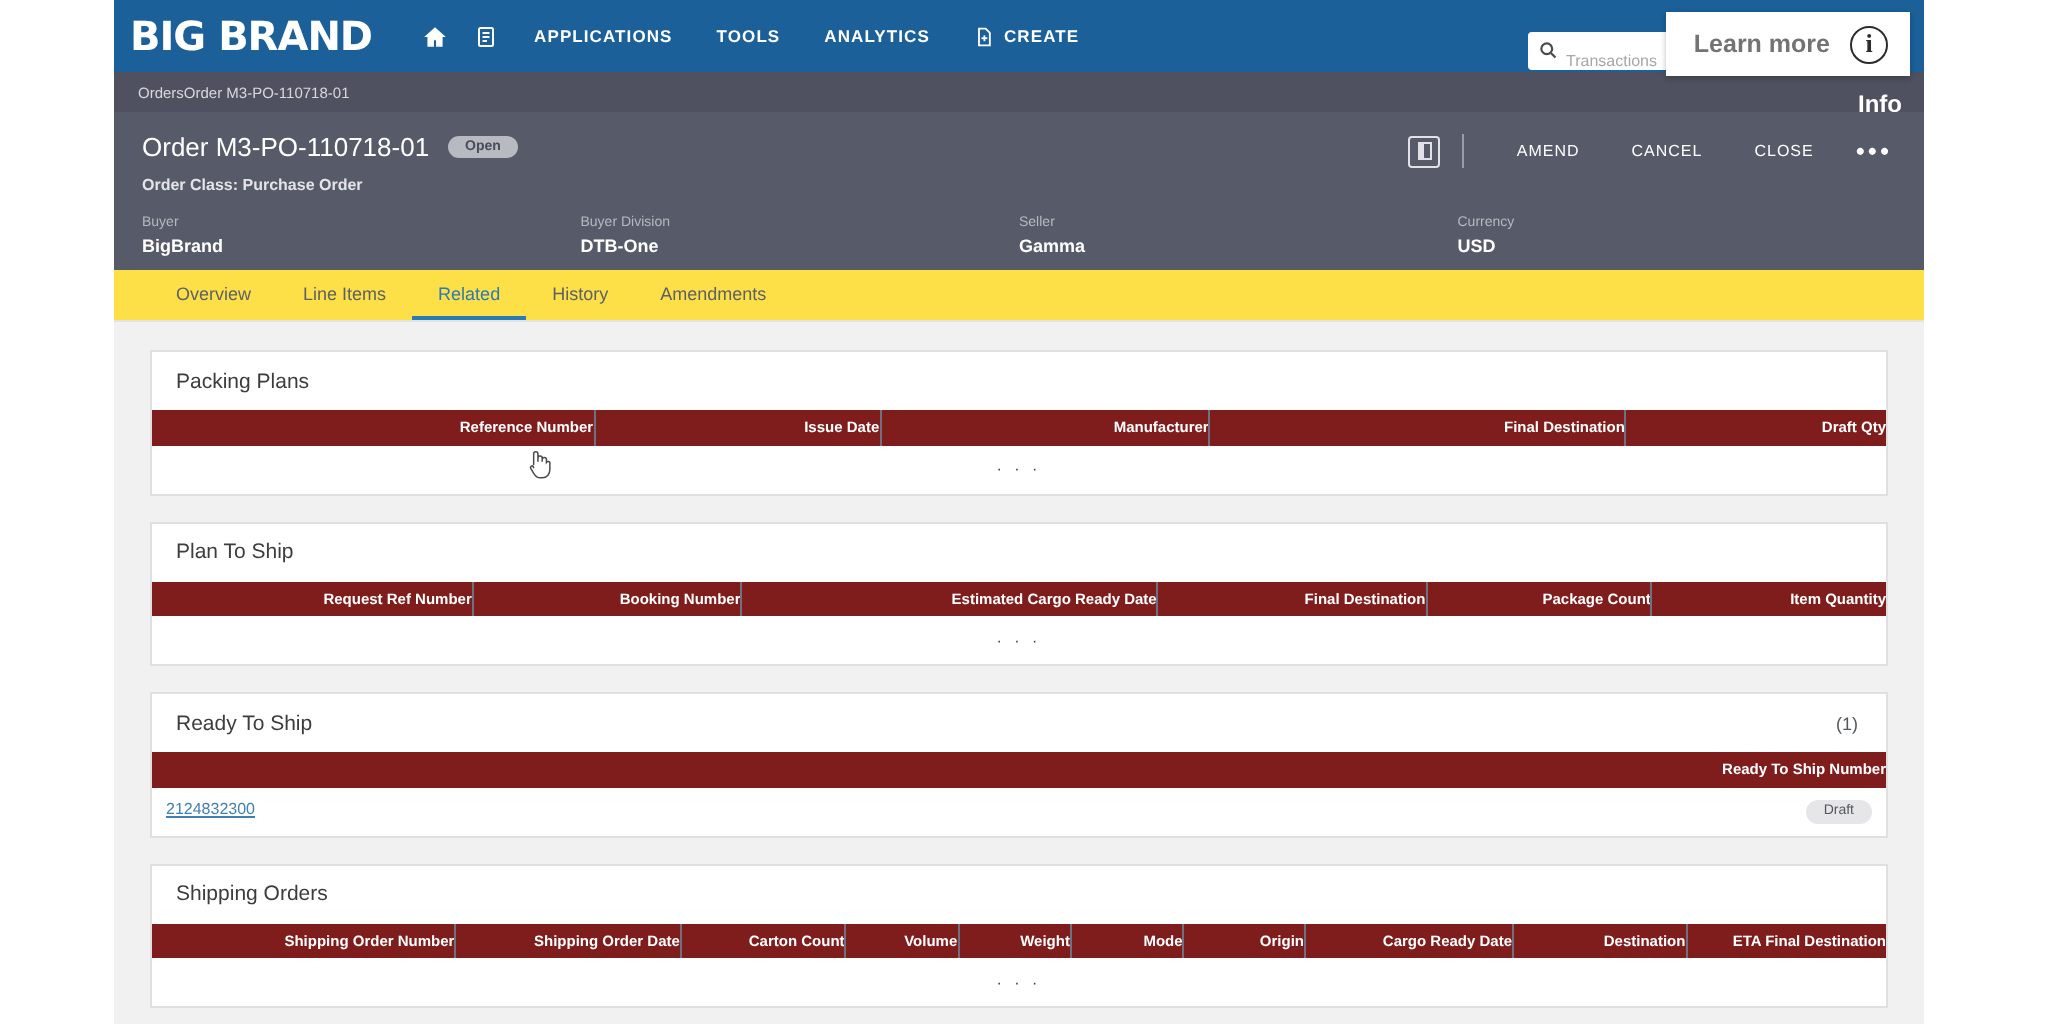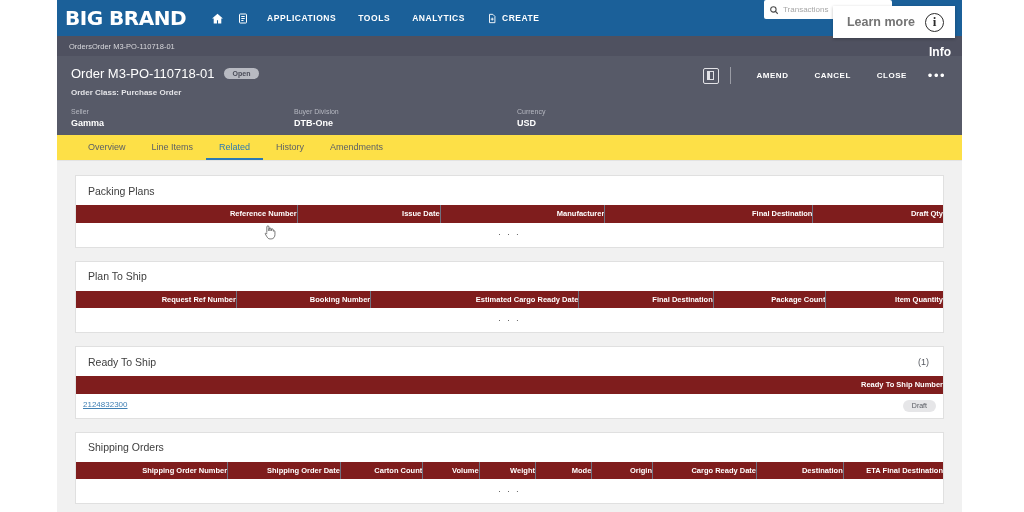--- a/index.html
+++ b/index.html
@@ -56,26 +56,26 @@
     white-space: nowrap;
     cursor: pointer;
     display: flex;
     align-items: center;
     gap: 5px;
   }
   .navlink .mini-icon { display: inline-flex; }
 
   .searchwrap {
     position: absolute;
-    right: 70px; top: 0;
+    right: 70px; top: 16px;
     width: 128px; height: 19px;
     background: #ffffff;
     border-radius: 2px;
     display: flex;
-    align-items: center;
+    align-items: flex-end;
     padding: 0 5px;
     gap: 4px;
   }
   .searchwrap svg { flex: 0 0 auto; color: #4a4a4a; }
   .searchinput {
     border: none; outline: none;
     font-size: 8px;
     color: #9a9a9a;
     font-family: "Liberation Sans", sans-serif;
     width: 100%;
@@ -206,21 +206,21 @@
     border-bottom: 1.4px solid #e2e2e6;
     border-right: 1.4px solid #e2e2e6;
   }
   .act-sep {
     width: 1px; height: 17px;
     background: #9a9ca5;
     margin-right: 13px;
   }
   .act-btn {
     font-size: 8px;
-    font-weight: bold;
+    font-weight: normal;
     letter-spacing: 0.5px;
     color: #ffffff;
     padding: 0 13px;
     cursor: pointer;
     white-space: nowrap;
   }
   .act-more {
     color: #ffffff;
     font-size: 13px;
     letter-spacing: 1.5px;
@@ -404,26 +404,30 @@
 
     <div class="orderhead">
       <div class="order-title-row">
         <span class="order-title">Order M3-PO-110718-01</span>
         <span class="badge-open">Open</span>
       </div>
       <div class="order-class">Order Class: Purchase Order</div>
 
       <div class="meta-row">
         <div class="meta-cell">
-          <div class="meta-label">Seller</div>
-          <div class="meta-value">Gamma</div>
+          <div class="meta-label">Buyer</div>
+          <div class="meta-value">BigBrand</div>
         </div>
         <div class="meta-cell">
           <div class="meta-label">Buyer Division</div>
           <div class="meta-value">DTB-One</div>
+        </div>
+        <div class="meta-cell">
+          <div class="meta-label">Seller</div>
+          <div class="meta-value">Gamma</div>
         </div>
         <div class="meta-cell">
           <div class="meta-label">Currency</div>
           <div class="meta-value">USD</div>
         </div>
       </div>
 
       <div class="actions">
         <div class="act-icon">
             <span class="inner"></span>

